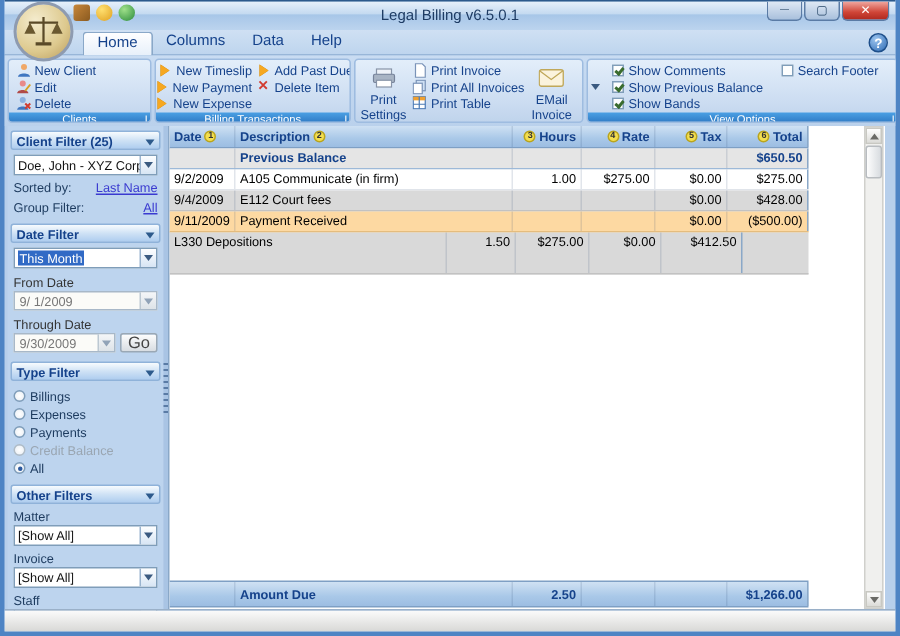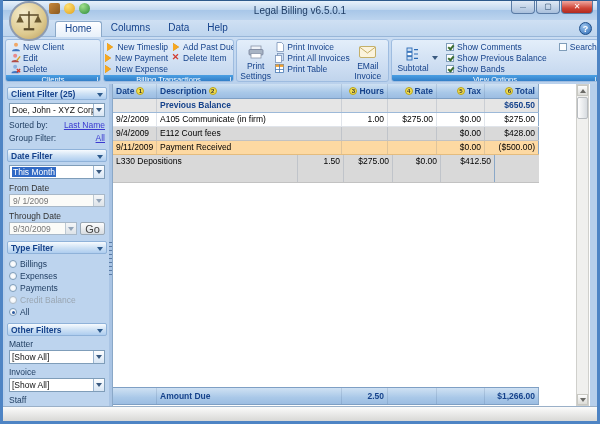--- a/index.html
+++ b/index.html
@@ -368,31 +368,20 @@
           </span>
           <span>EMail Invoice</span>
         </div>
       </div>
 
     </div>
 
     <div class="rgroup rg-view">
       <div class="rg-body">
         <div class="subwrap">
-          <div class="bigbtn" style="width:38px;">
-            <span class="bic">
-              <svg width="14" height="14" viewBox="0 0 14 14">
-                  <rect x="1" y="1" width="5" height="3.4" fill="#cfe0f4" stroke="#2a6ab5" stroke-width=".9"></rect>
-                  <rect x="1" y="5.3" width="5" height="3.4" fill="#fff" stroke="#2a6ab5" stroke-width=".9"></rect>
-                  <rect x="1" y="9.6" width="5" height="3.4" fill="#cfe0f4" stroke="#2a6ab5" stroke-width=".9"></rect>
-                  <path d="M8 2.6 H12 M8 7 H12 M8 11.4 H12" stroke="#2a6ab5" stroke-width="1.2"></path>
-                </svg>
-            </span>
-            <span>Subtotal</span>
-          </div>
           <span class="drop-tri"></span>
         </div>
         <div class="rcol" style="margin-left:6px;">
           <div class="ritem">
             <span class="cbx on"></span>
             <span>Show Comments</span>
           </div>
           <div class="ritem">
             <span class="cbx on"></span>
             <span>Show Previous Balance</span>

